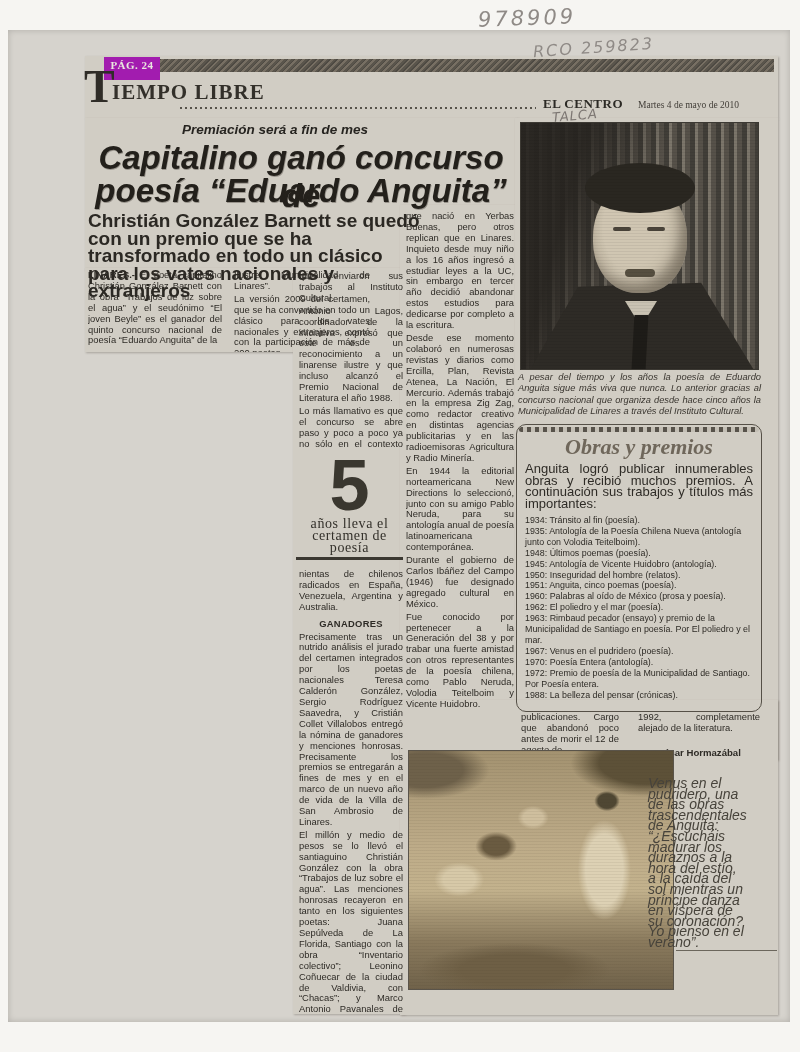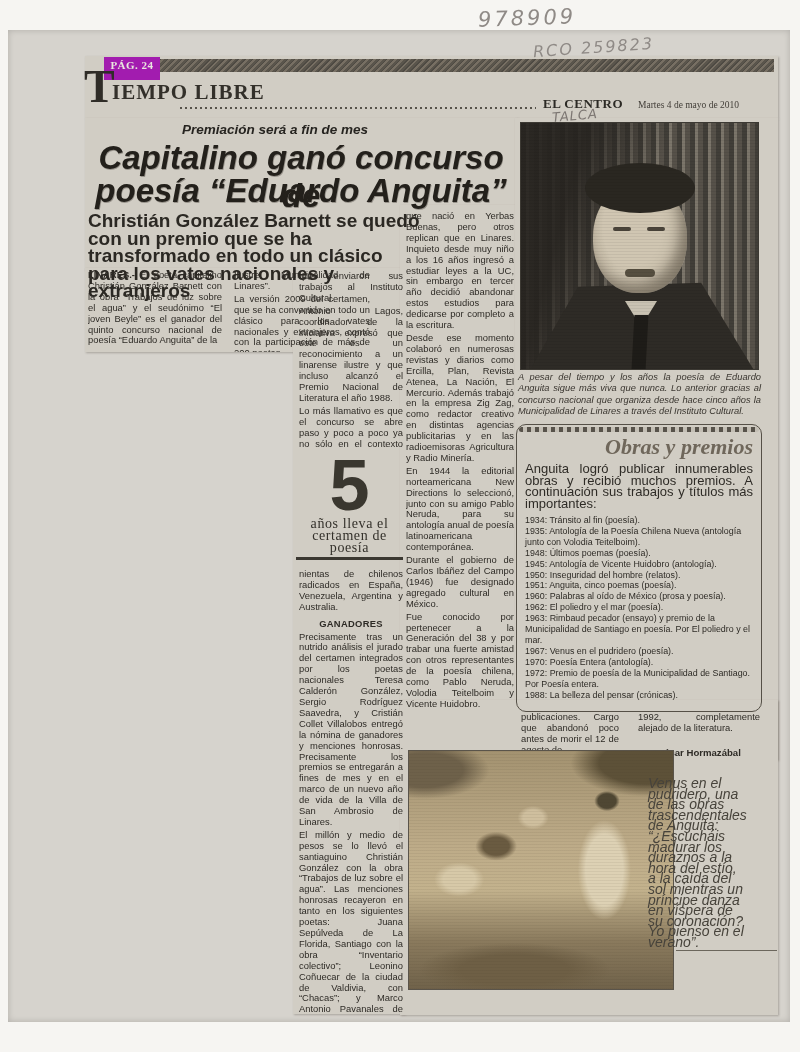--- a/index.html
+++ b/index.html
@@ -72,21 +72,21 @@
   #photo .eyeL{left:92px;} #photo .eyeR{left:126px;}
   #photo .must{position:absolute;left:104px;top:146px;width:30px;height:8px;border-radius:4px;background:#564f40;}
   #photo .grain{position:absolute;inset:0;background:repeating-linear-gradient(0deg,rgba(0,0,0,.06) 0 1px,transparent 1px 3px);}
   #photo-caption{left:518px;top:372px;width:243px;font-style:italic;font-size:9.3px;
                  line-height:11.3px;text-align:justify;color:#3a3630;}
   
   #obras{left:516px;top:424px;width:246px;height:288px;border:1.5px solid #555047;
          border-radius:10px;overflow:hidden;padding:4px 8px;box-sizing:border-box;}
   #obras-ornament{height:5px;margin:-2px -6px 2px -6px;
      background:repeating-linear-gradient(90deg,#57524a 0 4px,#9a938640 4px 8px);border-radius:3px;}
-  #obras-title{text-align:right;font-family:"Liberation Serif",serif;font-weight:bold;
+  #obras-title{text-align:center;font-family:"Liberation Serif",serif;font-weight:bold;
                font-style:italic;font-size:22px;color:#6f675b;margin:1px 0 3px 0;}
   #obras-intro{font-size:13px;line-height:11.5px;text-align:justify;margin-bottom:6px;}
   .obras-item{font-size:8.9px;line-height:10.9px;text-align:left;}
   
   .mini{font-size:9.4px;line-height:10.9px;text-align:justify;}
   #bottom-left{left:521px;top:712px;width:98px;}
   #bottom-right{left:638px;top:712px;width:122px;}
   #byline{left:638px;top:747px;width:122px;font-weight:bold;font-size:9.6px;text-align:center;}
   
   #painting{left:408px;top:750px;width:264px;height:238px;border:1px solid #5a544a;overflow:hidden;

